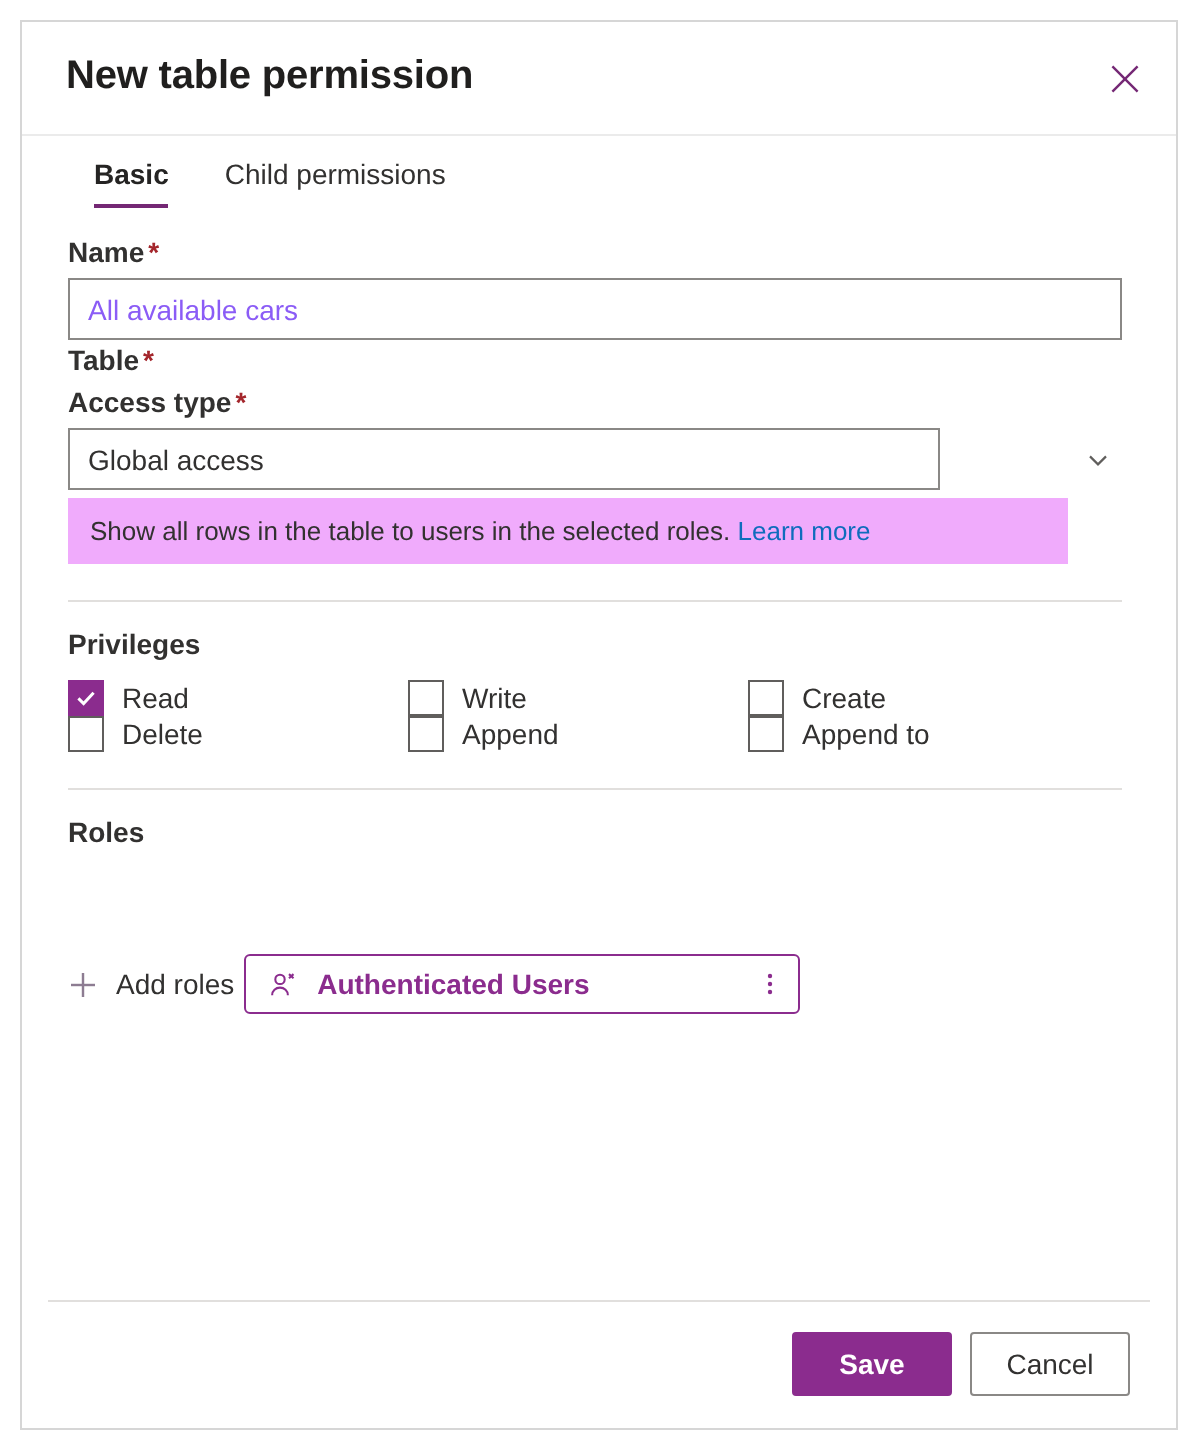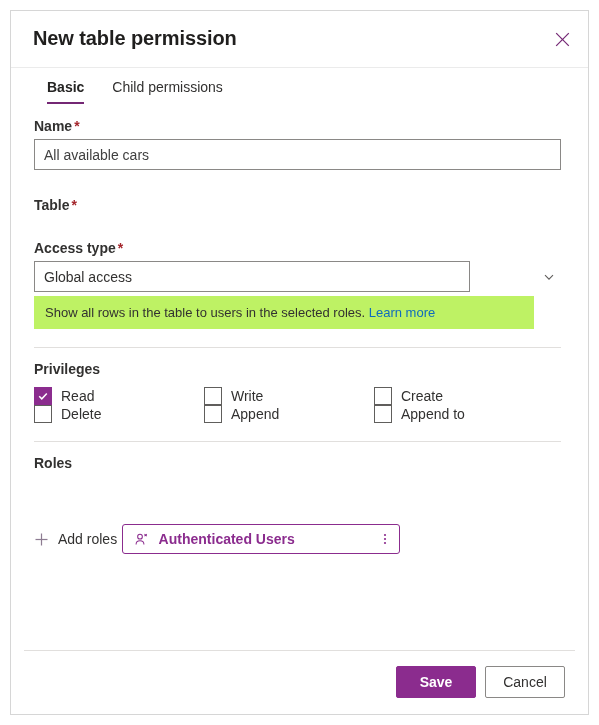--- a/index.html
+++ b/index.html
@@ -77,38 +77,38 @@
     background: #742774;
   }
 
   
   .body {
     flex: 1 1 auto;
     padding: 12px 23px 0 23px;
     overflow: hidden;
   }
 
-  .field { margin-bottom: 27px; }
+  .field { margin-bottom: 2px; }
   .field-label {
     font-size: 14px;
     font-weight: 600;
     color: #323130;
     margin-bottom: 5px;
     display: block;
   }
   .req { color: #a4262c; font-weight: 600; margin-left: 2px; }
 
   .input-wrap { position: relative; }
   .text-input {
     width: 527px;
     height: 31px;
     border: 1px solid #8a8886;
     background: #ffffff;
     font-size: 14px;
-    color: #404040;
+    color: #8b5cf6;
     padding: 0 34px 0 9px;
     font-family: inherit;
     outline: none;
   }
   .text-input.plain { padding-right: 9px; }
   .input-icon {
     position: absolute;
     right: 1px; top: 1px;
     width: 30px; height: 29px;
     display: flex; align-items: center; justify-content: center;
@@ -127,21 +127,21 @@
     font-size: 14px;
     color: #323130;
     padding: 0 34px 0 9px;
     display: flex;
     align-items: center;
     cursor: pointer;
   }
 
   .info-banner {
     width: 500px;
-    background: #bef264;
+    background: #f0abfc;
     padding: 9px 11px;
     font-size: 13px;
     color: #323130;
     margin-top: 4px;
   }
   .info-banner a {
     color: #0f6cbd;
     text-decoration: none;
   }
 

